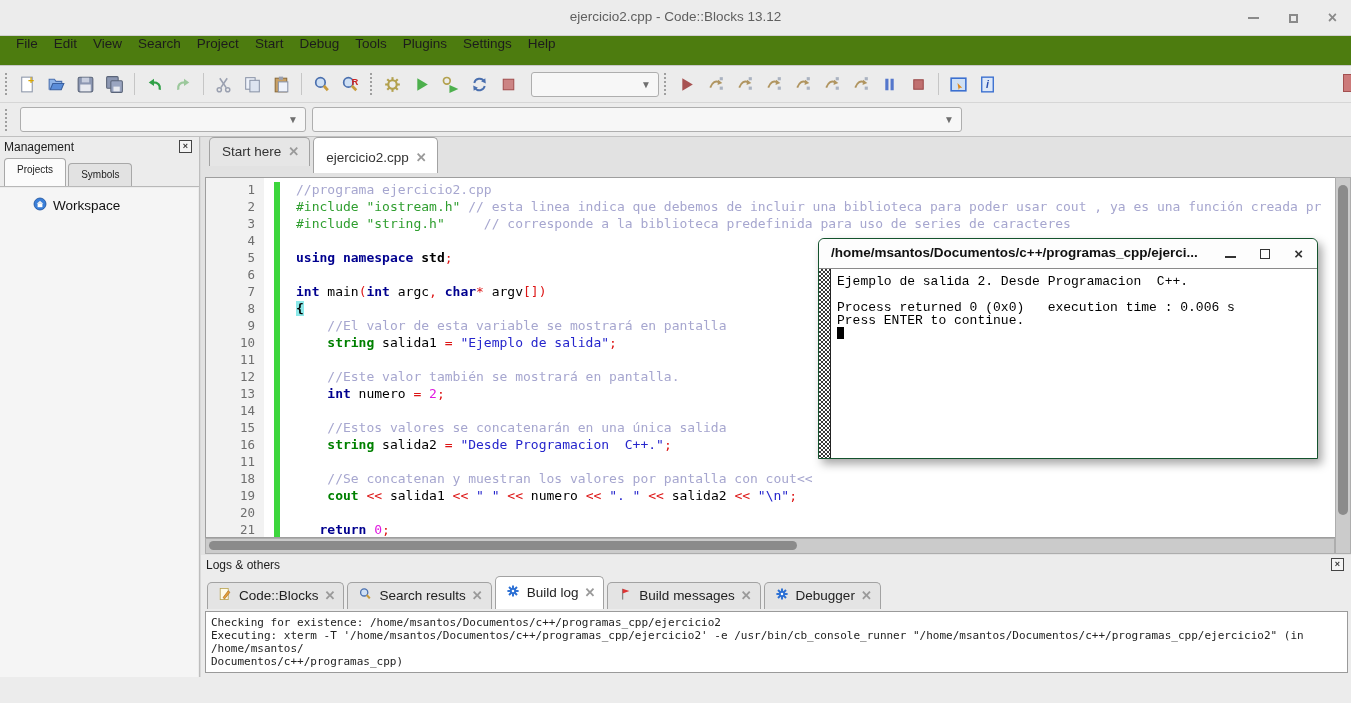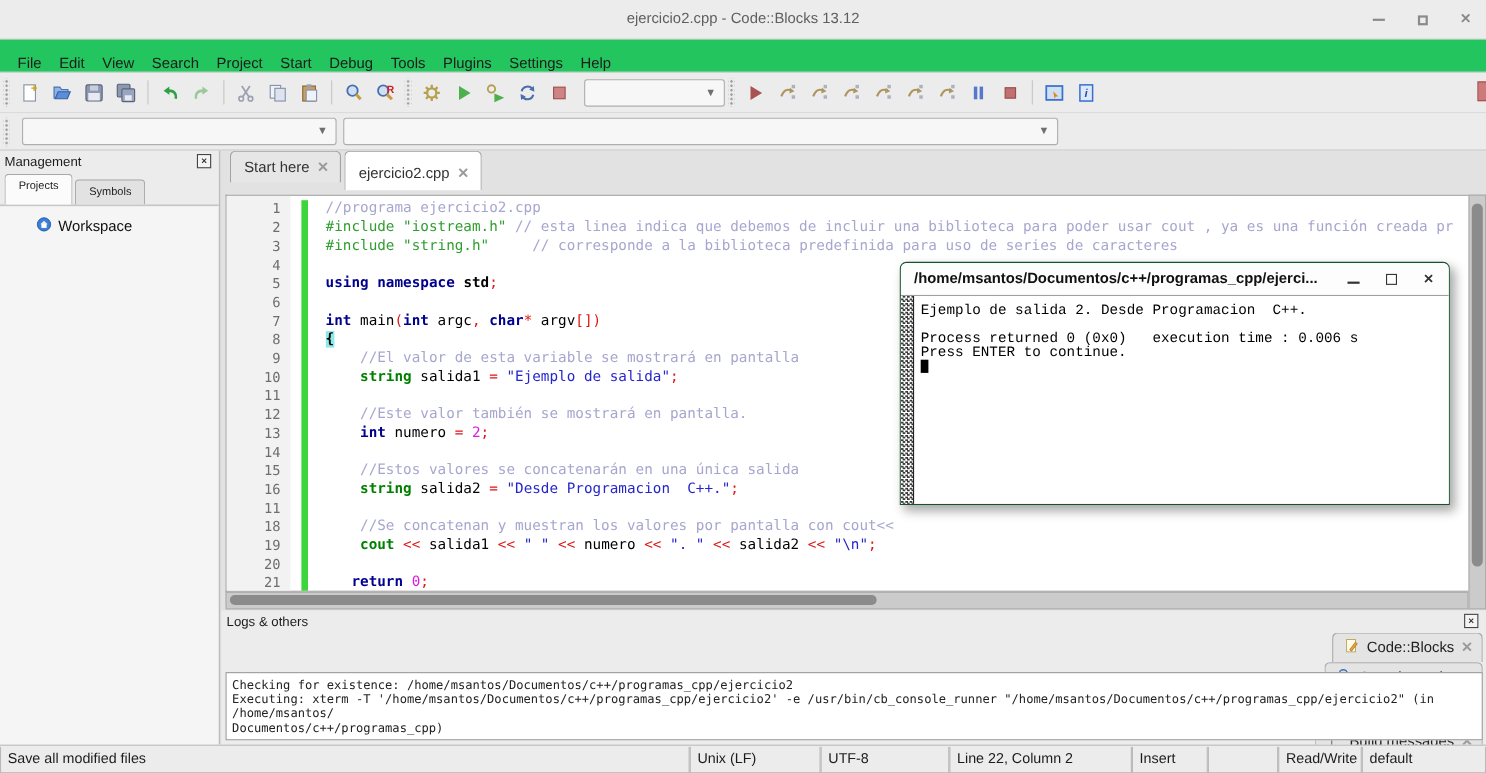--- a/index.html
+++ b/index.html
@@ -8,21 +8,21 @@
 
   
   .titlebar { position:absolute; left:0; top:0; width:1351px; height:36px; background:#ececec; border-bottom:1px solid #d0d0d0; }
   .title-text { position:absolute; left:0; right:0; top:9px; text-align:center; font-size:13.5px; color:#5f5f5f; }
   .win-controls { position:absolute; right:14px; top:0; height:36px; display:flex; align-items:center; gap:30px; color:#8a8a8a; }
   .wc-min { width:11px; height:2px; background:#8a8a8a; }
   .wc-max { width:9px; height:9px; border:2px solid #8a8a8a; }
   .wc-close { font-size:16px; line-height:16px; font-weight:bold; color:#8a8a8a; }
 
   
-  .menubar { position:absolute; left:0; top:36px; width:1351px; height:30px; display:flex; align-items:flex-end; padding-left:8px; background:#22c55e; border-bottom:1px solid #c8c8c8; }
+  .menubar { position:absolute; left:0; top:36px; width:1351px; height:30px; display:flex; align-items:flex-start; padding-left:8px; background:#4d7c0f; border-bottom:1px solid #c8c8c8; }
   .menu-item { padding:0 8px; font-size:13.5px; color:#1c1c1c; }
 
   
   .toolbar1 { position:absolute; left:0; top:66px; width:1351px; height:37px; display:flex; align-items:center; background:#ececec; border-bottom:1px solid #d6d6d6; }
   .toolbar2 { position:absolute; left:0; top:103px; width:1351px; height:34px; display:flex; align-items:center; background:#ececec; border-bottom:1px solid #c0c0c0; }
   .tgrip { width:6px; height:26px; margin:0 4px 0 3px; background-image:radial-gradient(#9f9f9f 1px, transparent 1.2px); background-size:4px 4px; background-position:1px 1px; }
   .tbtn { width:27px; height:27px; display:flex; align-items:center; justify-content:center; margin:0 1px; }
   .tbtn svg { width:21px; height:21px; }
   .tsep { width:1px; height:22px; background:#c6c6c6; margin:0 5px; }
   .combo { height:25px; background:#f7f7f7; border:1px solid #aeaeae; border-radius:3px; position:relative; }
@@ -75,21 +75,21 @@
 
   
   .vscroll { position:absolute; right:0; top:40px; width:16px; height:377px; background:#cbcbcb; border:1px solid #adadad; }
   .vthumb { position:absolute; left:2px; top:7px; width:10px; height:330px; background:#8b8b8b; border-radius:5px; }
   .hscroll { position:absolute; left:4px; top:401px; width:1130px; height:16px; background:#cbcbcb; border:1px solid #adadad; }
   .hthumb { position:absolute; left:3px; top:2px; width:588px; height:9px; background:#8b8b8b; border-radius:5px; }
 
   
   .logs { position:absolute; left:0; top:418px; width:1150px; height:122px; background:#ececec; }
   .logs .pane-header { padding-left:5px; }
-  .logtabs { display:flex; align-items:flex-end; height:34px; padding-left:6px;flex-direction:column; }
+  .logtabs { display:flex; align-items:flex-end; height:34px; padding-left:6px; }
   .ltab { display:flex; align-items:center; gap:6px; font-size:13.5px; color:#222; padding:5px 8px 6px 9px; background:#e4e4e4; border:1px solid #a2a2a2; border-bottom:none; border-radius:5px 5px 0 0; margin-right:3px; height:27px; }
   .ltab.active { background:#ffffff; height:33px; }
   .ltab svg { width:16px; height:16px; }
   .logbox { position:absolute; left:4px; top:56px; width:1143px; height:62px; background:#ffffff; border:1px solid #9a9a9a; padding:4px 0 0 5px; overflow:hidden; }
   .logline { font-family:"DejaVu Sans Mono", monospace; font-size:11px; color:#222; line-height:13px; white-space:pre-wrap; }
 
   
   .terminal { position:absolute; left:818px; top:238px; width:500px; height:221px; z-index:50; background:#ffffff; border:1px solid #14532d; border-radius:6px 6px 0 0; box-shadow:4px 5px 10px rgba(0,0,0,0.35); }
   .term-titlebar { position:relative; height:30px; background:#fdfdfd; border-bottom:1px solid #8a8a8a; border-radius:6px 6px 0 0; }
   .term-title { position:absolute; left:12px; top:6px; width:390px; font-size:13.5px; font-weight:bold; color:#111; white-space:nowrap; overflow:hidden; }
@@ -524,24 +524,14 @@
       <div class="term-text" id="termtext">
           <div class="tline">Ejemplo de salida 2. Desde Programacion  C++.</div>
           <div class="tline"> </div>
           <div class="tline">Process returned 0 (0x0)   execution time : 0.006 s</div>
           <div class="tline">Press ENTER to continue.</div>
           <div class="tline"><span class="term-cursor"></span></div>
         </div>
     </div>
   </div>
 
-  <div class="statusbar" id="statusbar">
-      <div class="sfield" style="width: 627px;">Save all modified files</div>
-      <div class="sfield" style="width: 119px;">Unix (LF)</div>
-      <div class="sfield" style="width: 117px;">UTF-8</div>
-      <div class="sfield" style="width: 166px;">Line 22, Column 2</div>
-      <div class="sfield" style="width: 69px;">Insert</div>
-      <div class="sfield" style="width: 64px;"></div>
-      <div class="sfield" style="width: 76px;">Read/Write</div>
-      <div class="sfield" style="width: 113px;">default</div>
-    </div>
 
 </div>
 
 </body></html>

